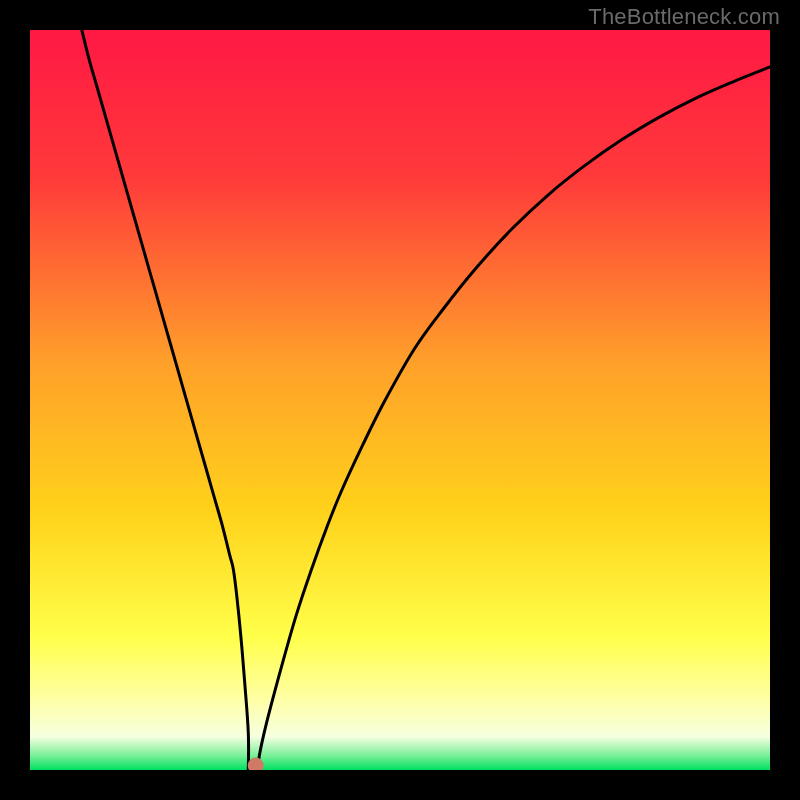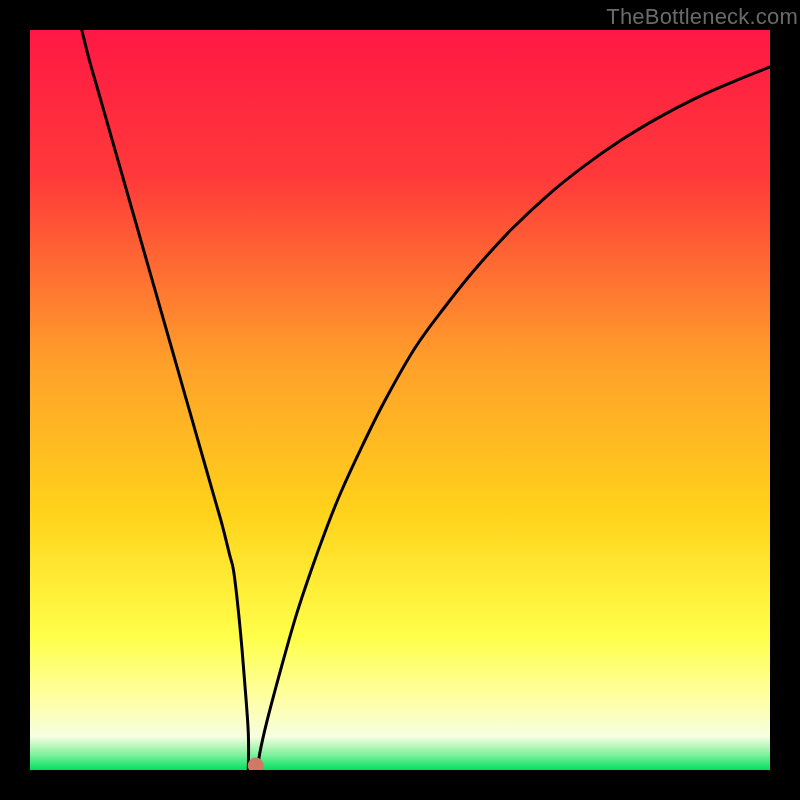--- a/index.html
+++ b/index.html
@@ -12,21 +12,21 @@
   }
   .frame {
     position: relative;
     width: 800px;
     height: 800px;
     background: #000;
   }
   .watermark {
     position: absolute;
     top: 4px;
-    right: 2px;
+    right: 20px;
     color: #6a6a6a;
     font-size: 22px;
     font-weight: 500;
     letter-spacing: .2px;
     user-select: none;
   }
   svg.plot {
     position: absolute;
     top: 30px;
     left: 30px;

